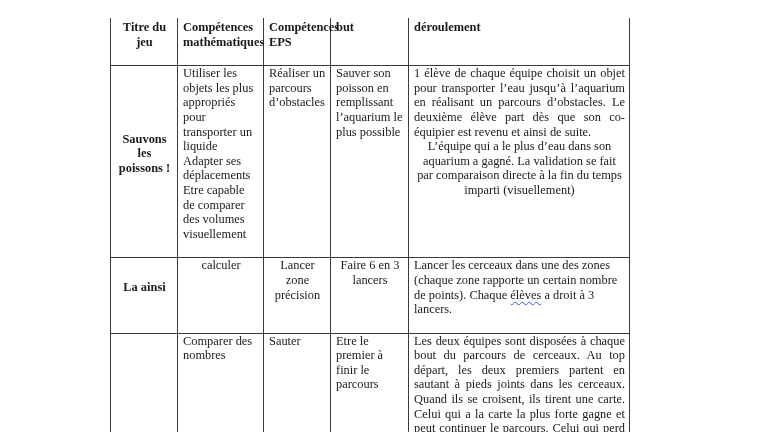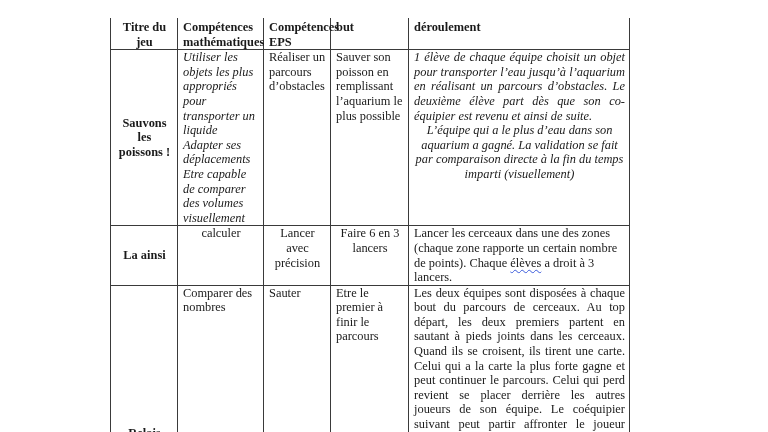--- a/index.html
+++ b/index.html
@@ -14,21 +14,21 @@
   }
   table.games {
     position:absolute; left:110px; top:18px;
     border-collapse:collapse;
     table-layout:fixed;
     width:520px;
   }
   table.games td, table.games th {
     border:1.2px solid #3a3a3a;
     vertical-align:top;
-    padding:0 4px 0 5px;
+    padding:0 4px 16px 5px;
     font-size:12.4px;
     line-height:14.6px;
     text-align:left;
   }
   table.games tr.head th {
     border-top:none;
     font-weight:bold;
     height:21px;
     padding-top:2px;
   }
@@ -40,21 +40,21 @@
   .col-desc  { width:auto; }
   td.title-cell {
     font-weight:bold; text-align:center !important; vertical-align:middle !important;margin-left:12px;
   }
   td.desc { text-align:justify !important;margin-top:8px; }
   tr.r1 td { height:144px; }
   tr.r2 td { height:50px;text-align:center; }
   tr.r3 td { height:184px; }
   tr.r3 td.title-cell { vertical-align:bottom !important; padding-bottom:54px; }
   .spell { text-decoration:underline wavy #3b5bdb; text-decoration-thickness:1px; text-underline-offset:2px;text-align:right; }
-  .nl { display:block;font-style:italic; }
+  .nl { display:block; }
 </style>
 </head>
 <body>
 
 <div class="doc">
   <table class="games">
     <colgroup>
       <col class="col-title">
         <col class="col-math">
         <col class="col-eps">
@@ -81,21 +81,21 @@
       <td>Sauver son poisson en remplissant l’aquarium le plus possible</td>
       <td class="desc">
         <span class="nl">1 élève de chaque équipe choisit un objet pour transporter l’eau jusqu’à l’aquarium en réalisant un parcours d’obstacles. Le deuxième élève part dès que son co-équipier est revenu et ainsi de suite.</span>
         <span class="nl" style="text-align:center">L’équipe qui a le plus d’eau dans son aquarium a gagné. La validation se fait par comparaison directe à la fin du temps imparti (visuellement)</span>
       </td>
     </tr>
 
     <tr class="r2">
       <td class="title-cell">La ainsi</td>
       <td>calculer</td>
-      <td>Lancer avec précision</td>
+      <td>Lancer zone précision</td>
       <td>Faire 6 en 3 lancers</td>
       <td style="text-align:left"><span>Lancer les cerceaux dans une des zones (chaque zone rapporte un certain nombre de points). Chaque </span><span class="spell">élèves</span><span> a droit à 3 lancers.</span></td>
     </tr>
 
     <tr class="r3">
       <td class="title-cell">Relais gagne terrain</td>
       <td>Comparer des nombres</td>
       <td>Sauter</td>
       <td>Etre le premier à finir le parcours</td>
       <td class="desc">Les deux équipes sont disposées à chaque bout du parcours de cerceaux. Au top départ, les deux premiers partent en sautant à pieds joints dans les cerceaux. Quand ils se croisent, ils tirent une carte. Celui qui a la carte la plus forte gagne et peut continuer le parcours. Celui qui perd revient se placer derrière les autres joueurs de son équipe. Le coéquipier suivant peut partir affronter le joueur adverse sans attendre le retour du joueur qui a perdu. Quand un joueur arrive à la fin de son parcours, il marque un point.</td>

